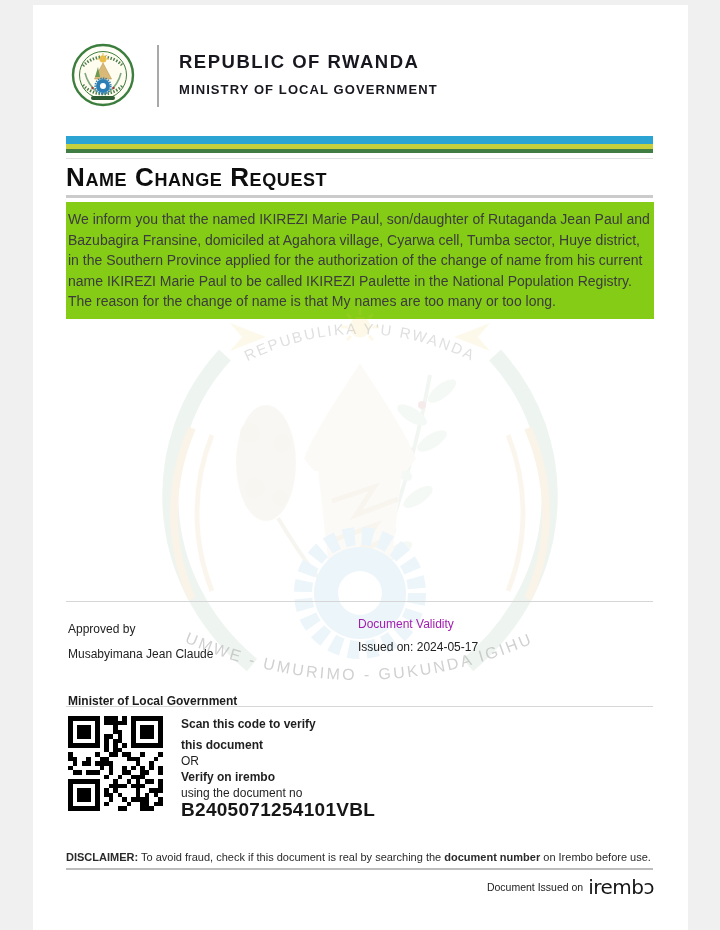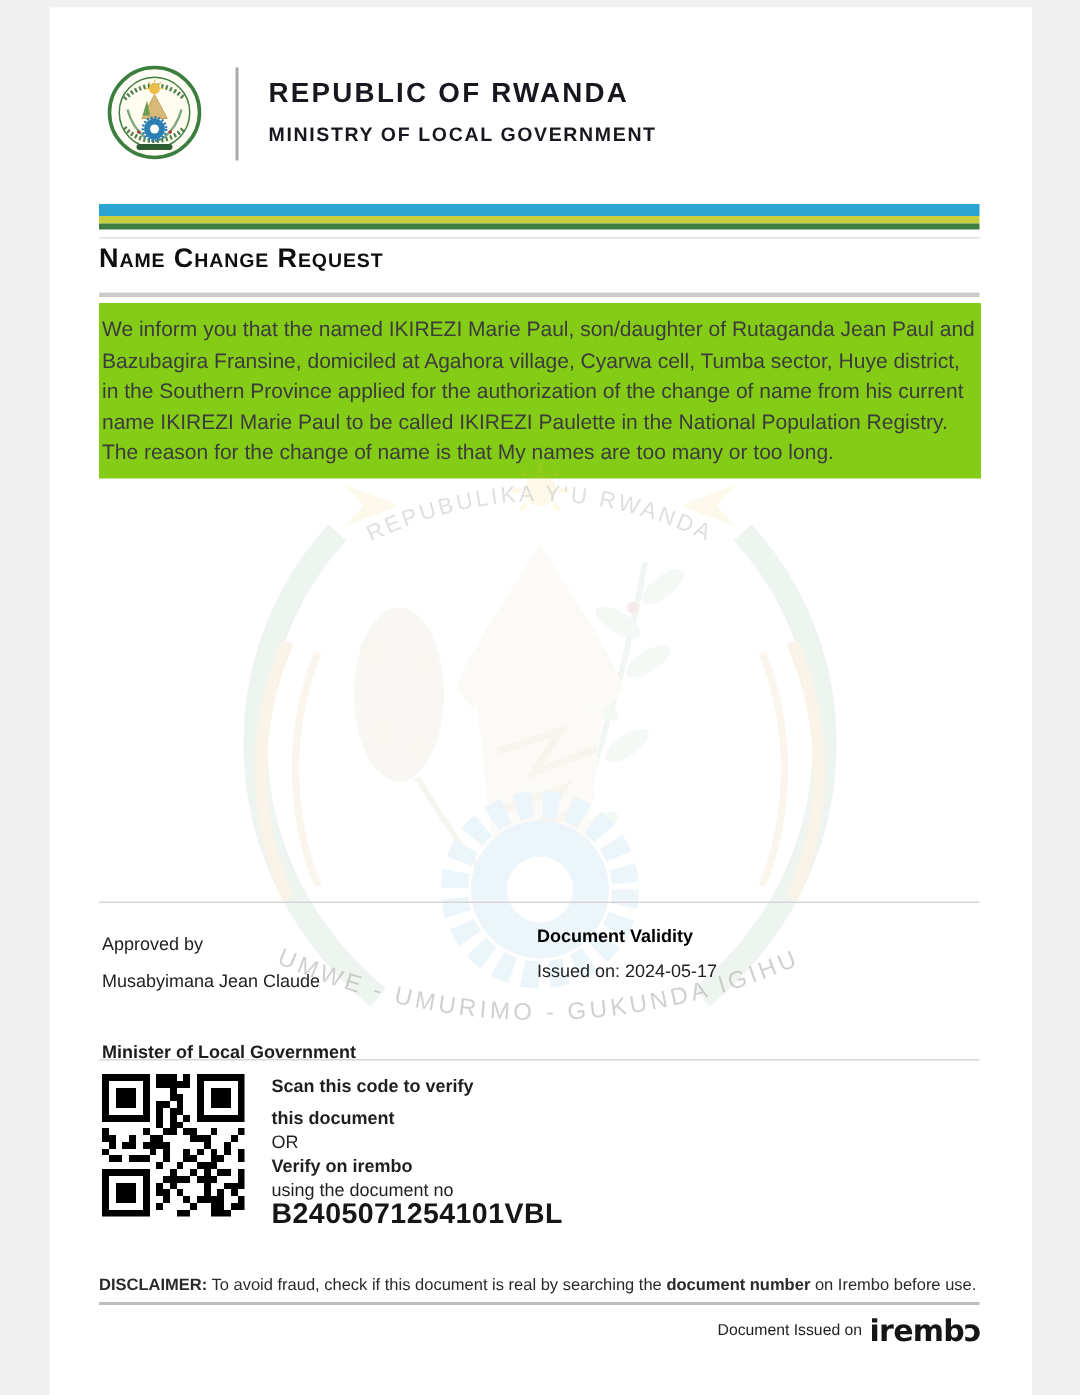--- a/index.html
+++ b/index.html
@@ -21,54 +21,54 @@
   .stripe-lime  { height:5px; background:#C6CF3C; }
   .stripe-green { height:4px; background:#3F7D42; }
   .hr { position:absolute; left:33px; width:587px; background:#e0e0e0; height:1px; }
   .hr-1 { top:153px; }
   .hr-thick { top:190px; height:3px; background:#cbcbcb; }
   .hr-2 { top:596px; background:#d6d6d6; }
   .hr-3 { top:701px; background:#d6d6d6; }
   .hr-4 { top:863px; height:2px; background:#bdbdbd; }
   .doc-title {
     position:absolute; left:33px; top:157px;
-    font-size:18px; font-weight:700; font-variant:small-caps;
+    font-size:26px; font-weight:700; font-variant:small-caps;
     letter-spacing:0.6px; color:#0e0e0e;
   }
   
   .bodybox {
     position:absolute; left:33px; top:197px; width:588px; min-height:110px;
     background:#84cc16; padding:7px 2px;
   }
   .bodytext { font-size:14px; line-height:20.5px; color:#3c3c3c; }
   
   .watermark { position:absolute; left:97px; top:288px; pointer-events:none; }
   
   .abs-label { position:absolute; font-size:12px; color:#222; }
   .approved-by   { left:35px; top:617px; }
   .approver-name { left:35px; top:642px; }
   .approver-title{ left:35px; top:689px; font-weight:700; color:#1c1c1c; }
-  .validity-head { left:325px; top:612px; font-weight:700; color:#000000; }
+  .validity-head { left:325px; top:612px; font-weight:400; color:#a21caf; }
   .validity-date { left:325px; top:635px; }
   
   .qr { position:absolute; left:35px; top:711px; width:95px; height:95px; }
   .qr svg { width:95px; height:95px; shape-rendering:crispEdges; }
   .qr-line { position:absolute; left:148px; font-size:12px; color:#1f1f1f; }
   .qr-l1 { top:712px; font-weight:700; }
   .qr-l2 { top:733px; font-weight:700; }
   .qr-or { top:749px; }
   .qr-l4 { top:765px; font-weight:700; }
   .qr-l5 { top:781px; }
   .doc-number { position:absolute; left:148px; top:794px; font-size:19px; font-weight:700; letter-spacing:0.3px; color:#161616; }
   
   .disclaimer { position:absolute; left:33px; top:846px; font-size:11px; color:#2a2a2a; }
   .disclaimer .b { font-weight:700; }
   .footer { position:absolute; right:34px; top:870px; display:flex; align-items:center; gap:5px; }
   .footer-label { font-size:10.5px; color:#222; }
-  .brand { font-family:"DejaVu Sans", sans-serif; font-size:20px; font-weight:700; letter-spacing:-0.5px; color:#151515; }
+  .brand { font-family:"DejaVu Sans", sans-serif; font-size:20px; font-weight:400; letter-spacing:-0.5px; color:#151515; }
 </style>
 </head>
 <body>
 
 <div class="page">
 
   <svg class="logo" viewBox="0 0 64 64">
     <circle cx="32" cy="32" r="30" fill="#fffdf6" stroke="#3C7E3E" stroke-width="2.4"></circle>
     <circle cx="32" cy="32" r="23.5" fill="#fffcf0" stroke="#3C7E3E" stroke-width="1"></circle>
     <path d="M12,23 A27,27 0 0 1 52,23" fill="none" stroke="#4c7d4c" stroke-width="3" stroke-dasharray="1.4 1.6"></path>

